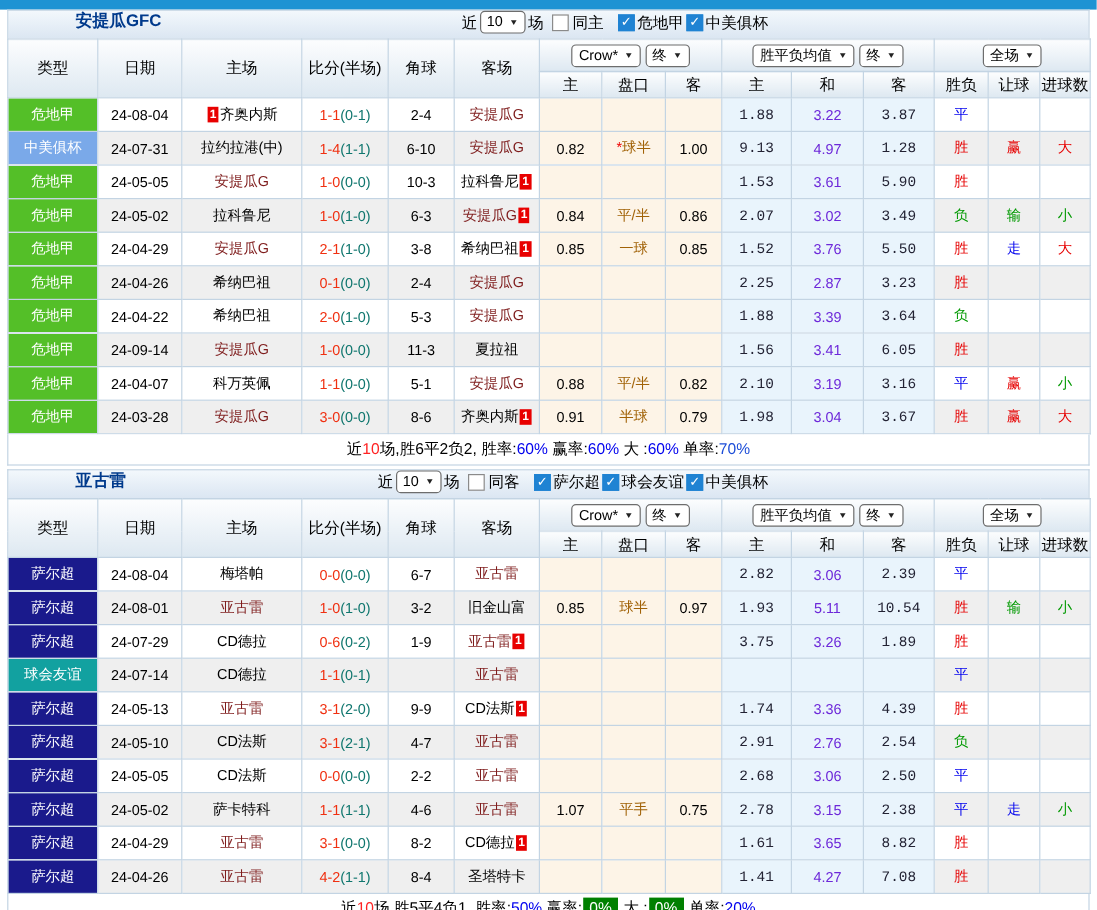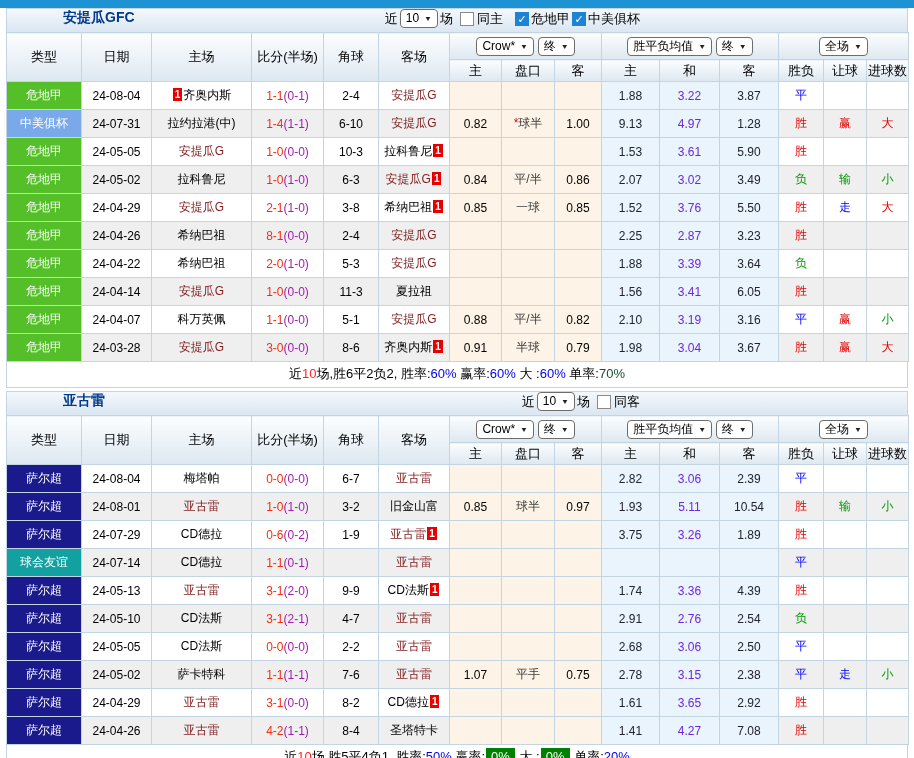--- a/index.html
+++ b/index.html
@@ -38,33 +38,33 @@
   tr.even td.stripe{background:#efefef;}
   td.crow{background:#fdf4e7;}
   td.avg{background:#e9f4fc;}
   td.type{color:#fff;font-size:12px;}
   .type-green{background:#54bf28;}
   .type-blue{background:#7aa9e9;}
   .type-navy{background:#1a1a8c;}
   .type-teal{background:#12a1a0;}
   .self{color:#7f1d1d;}
   .score{color:#f03011;}
-  .half{color:#a21caf;}
+  .half{color:#0f766e;}
   .rc{display:inline-block;background:#e80000;color:#fff;font-size:10px;font-weight:bold;
     line-height:13px;height:13px;padding:0 2px;margin:0 1px;vertical-align:1px;}
-  .hcap{color:#404040;}
+  .hcap{color:#a16207;}
   .starred{color:#ee0000;}
-  .avg-side{color:#222233;}
+  .avg-side{color:#222233;font-family:Liberation Mono, monospace;}
   .avg-mid{color:#6d28d9;}
   .c-r{color:#e60000;} .c-g{color:#009900;} .c-b{color:#0000ee;}
 
   
   .summary{box-sizing:border-box;height:26px;line-height:24px;text-align:center;font-size:13px;
     border:1px solid #c3d4e3;border-top:none;background:#fff;}
-  .sum-k{color:#000;} .sum-r{color:#ff2222;} .sum-b{color:#0000ee;} .sum-p{color:#14532d;margin-top:16px;}
+  .sum-k{color:#000;} .sum-r{color:#ff2222;} .sum-b{color:#0000ee;} .sum-p{color:#1d4ed8;margin-top:16px;}
   .pct-badge{background:#008000;color:#fff;padding:1px 5px;margin:0 1px;}
 </style>
 </head>
 <body>
 
 <div class="accent"></div>
 <div class="wrap">
 
   <div class="section">
     <div class="section-bar">
@@ -229,21 +229,21 @@
             <td class="avg avg-mid">3.76</td>
             <td class="avg avg-side">5.50</td>
             <td class="stripe c-r">胜</td>
             <td class="stripe c-b">走</td>
             <td class="stripe c-r">大</td>
           </tr>
           <tr class="even">
             <td class="type type-green">危地甲</td>
             <td class="stripe">24-04-26</td>
             <td class="stripe"><span>希纳巴祖</span></td>
-            <td class="stripe"><span class="score">8-1</span><span class="half">(0-0)</span></td>
+            <td class="stripe"><span class="score">0-1</span><span class="half">(0-0)</span></td>
             <td class="stripe">2-4</td>
             <td class="stripe"><span class="self">安提瓜G</span></td>
             <td class="crow"></td>
             <td class="crow"></td>
             <td class="crow"></td>
             <td class="avg avg-side">2.25</td>
             <td class="avg avg-mid">2.87</td>
             <td class="avg avg-side">3.23</td>
             <td class="stripe c-r">胜</td>
             <td class="stripe"></td>
@@ -261,21 +261,21 @@
             <td class="crow"></td>
             <td class="avg avg-side">1.88</td>
             <td class="avg avg-mid">3.39</td>
             <td class="avg avg-side">3.64</td>
             <td class="stripe c-g">负</td>
             <td class="stripe"></td>
             <td class="stripe"></td>
           </tr>
           <tr class="even">
             <td class="type type-green">危地甲</td>
-            <td class="stripe">24-04-14</td>
+            <td class="stripe">24-09-14</td>
             <td class="stripe"><span class="self">安提瓜G</span></td>
             <td class="stripe"><span class="score">1-0</span><span class="half">(0-0)</span></td>
             <td class="stripe">11-3</td>
             <td class="stripe"><span>夏拉祖</span></td>
             <td class="crow"></td>
             <td class="crow"></td>
             <td class="crow"></td>
             <td class="avg avg-side">1.56</td>
             <td class="avg avg-mid">3.41</td>
             <td class="avg avg-side">6.05</td>
@@ -327,20 +327,21 @@
       <span class="team">亚古雷</span>
       <div class="controls">
         <span>近</span>
         <span class="sel">
             <span>10</span>
             <span class="chev">▼</span>
           </span>
         <span>场</span>
         <span class="cb"></span>
         <span class="cb-label">同客</span>
+        <span><span class="cb on" style="margin-left: 10px;">✓</span><span class="cb-label">萨尔超</span><span class="cb on" style="margin-left: 2px;">✓</span><span class="cb-label">球会友谊</span><span class="cb on" style="margin-left: 2px;">✓</span><span class="cb-label">中美俱杯</span></span>
       </div>
     </div>
     <table>
       <colgroup>
         <col style="width:75px">
           <col style="width:70px">
           <col style="width:100px">
           <col style="width:72px">
           <col style="width:55px">
           <col style="width:71px">
@@ -519,21 +520,21 @@
             <td class="avg avg-side">2.50</td>
             <td class="stripe c-b">平</td>
             <td class="stripe"></td>
             <td class="stripe"></td>
           </tr>
           <tr class="even">
             <td class="type type-navy">萨尔超</td>
             <td class="stripe">24-05-02</td>
             <td class="stripe"><span>萨卡特科</span></td>
             <td class="stripe"><span class="score">1-1</span><span class="half">(1-1)</span></td>
-            <td class="stripe">7-6</td>
+            <td class="stripe">4-6</td>
             <td class="stripe"><span class="self">亚古雷</span></td>
             <td class="crow">1.07</td>
             <td class="crow"><span class="hcap">平手</span></td>
             <td class="crow">0.75</td>
             <td class="avg avg-side">2.78</td>
             <td class="avg avg-mid">3.15</td>
             <td class="avg avg-side">2.38</td>
             <td class="stripe c-b">平</td>
             <td class="stripe c-b">走</td>
             <td class="stripe c-g">小</td>
@@ -543,21 +544,21 @@
             <td class="stripe">24-04-29</td>
             <td class="stripe"><span class="self">亚古雷</span></td>
             <td class="stripe"><span class="score">3-1</span><span class="half">(0-0)</span></td>
             <td class="stripe">8-2</td>
             <td class="stripe"><span>CD德拉</span><span class="rc">1</span></td>
             <td class="crow"></td>
             <td class="crow"></td>
             <td class="crow"></td>
             <td class="avg avg-side">1.61</td>
             <td class="avg avg-mid">3.65</td>
-            <td class="avg avg-side">2.92</td>
+            <td class="avg avg-side">8.82</td>
             <td class="stripe c-r">胜</td>
             <td class="stripe"></td>
             <td class="stripe"></td>
           </tr>
           <tr class="even">
             <td class="type type-navy">萨尔超</td>
             <td class="stripe">24-04-26</td>
             <td class="stripe"><span class="self">亚古雷</span></td>
             <td class="stripe"><span class="score">4-2</span><span class="half">(1-1)</span></td>
             <td class="stripe">8-4</td>

